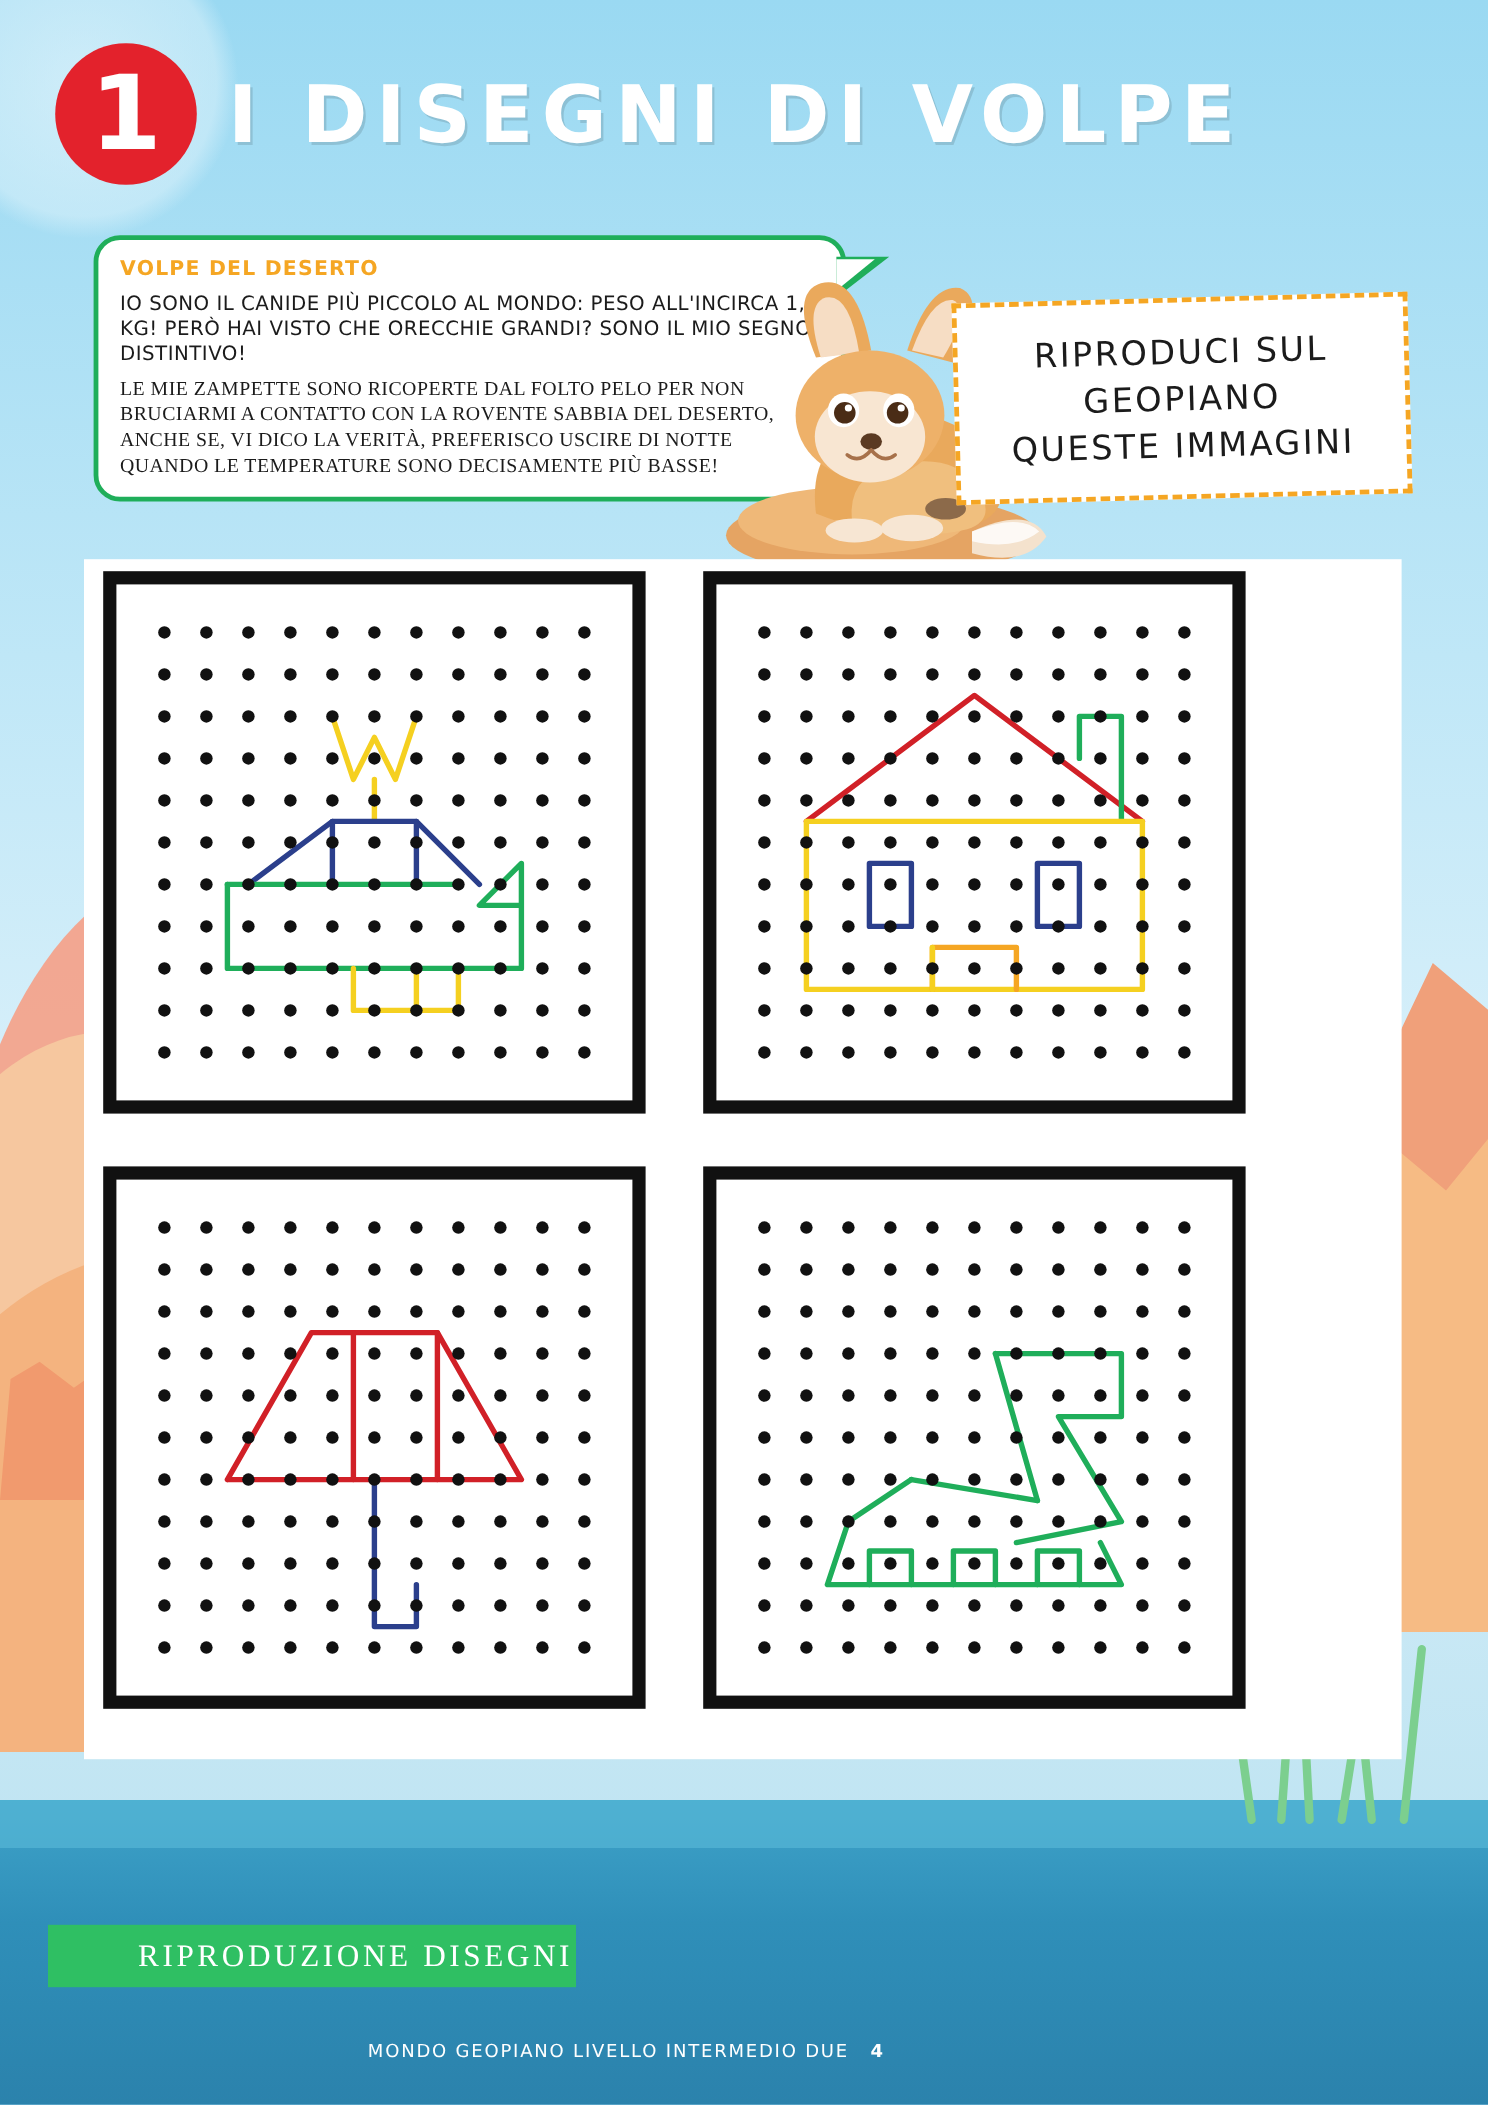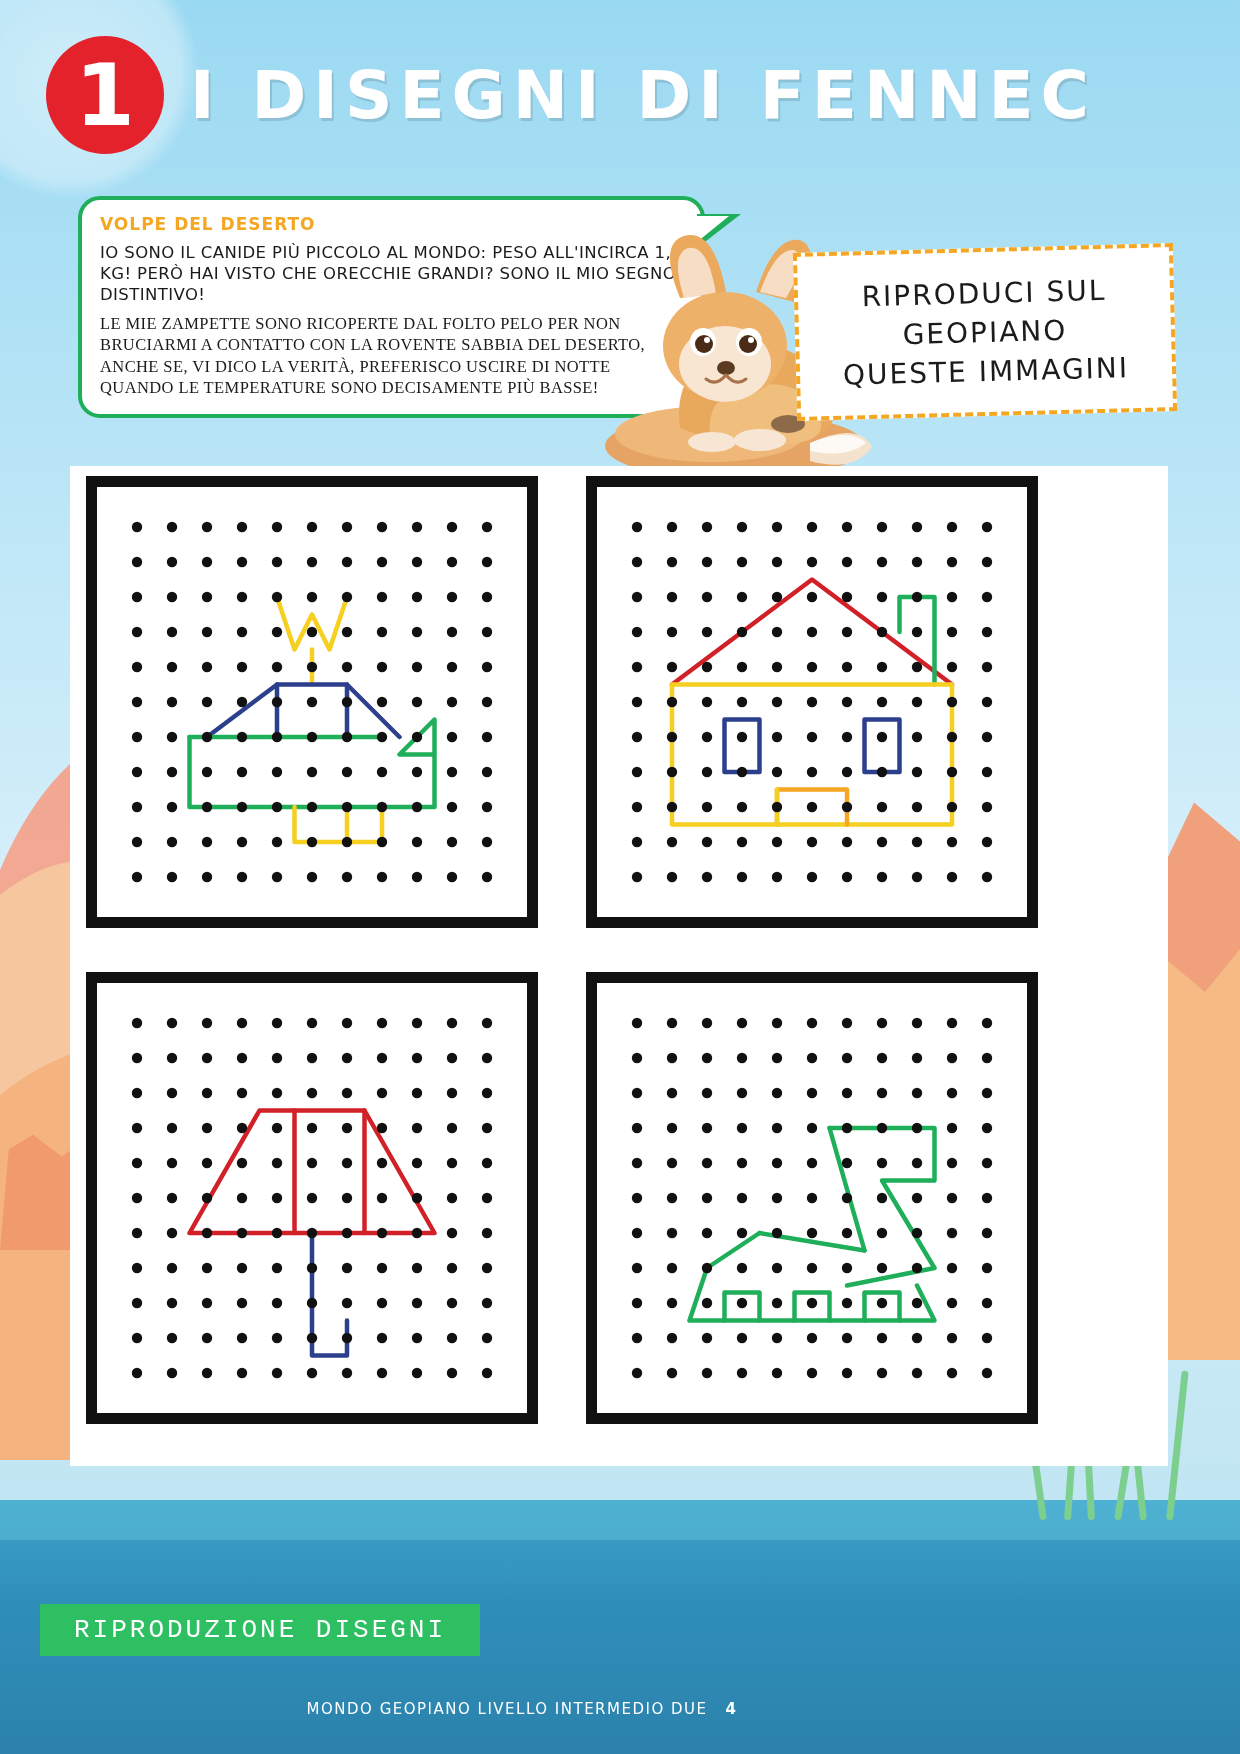--- a/index.html
+++ b/index.html
@@ -68,21 +68,21 @@
   .gridbox{position:absolute;border:11px solid #111;background:#fff;box-sizing:border-box;}
   .g1{left:86px;top:476px;width:452px;height:452px;}
   .g2{left:586px;top:476px;width:452px;height:452px;}
   .g3{left:86px;top:972px;width:452px;height:452px;}
   .g4{left:586px;top:972px;width:452px;height:452px;}
   .gridbox svg{display:block;width:100%;height:100%;}
 
   
   .footer-band{position:absolute;left:40px;top:1604px;width:440px;height:52px;background:#2fbf63;
                display:flex;align-items:center;padding-left:34px;box-sizing:border-box;}
-  .footer-band span{color:#fff;font-size:26px;letter-spacing:3px;font-family:Liberation Mono, monospace;}
+  .footer-band span{color:#fff;font-size:26px;letter-spacing:3px;font-family:Liberation Serif, serif;margin-left:41px;}
   .footer-note{position:absolute;left:0;top:1700px;width:1044px;text-align:center;color:#fff;
                font-size:15px;letter-spacing:1.5px;font-family:"DejaVu Sans",sans-serif;}
   .footer-note b{margin-left:18px;font-weight:700;}
 </style>
 </head>
 <body>
 
 <div class="bg">
   <div class="sky"></div>
   <div class="sun"></div>
@@ -101,21 +101,21 @@
     <div class="blade" style="left:84px;height:160px;transform:rotate(9deg);"></div>
     <div class="blade" style="left:110px;height:200px;transform:rotate(-6deg);"></div>
     <div class="blade" style="left:136px;height:150px;transform:rotate(6deg);"></div>
   </div>
 </div>
 
 <div class="header">
   <div class="badge">
     <span>1</span>
   </div>
-  <div class="title">I DISEGNI DI FENNEC</div>
+  <div class="title">I DISEGNI DI VOLPE</div>
 </div>
 
 <div class="bubble">
   <div class="tail"></div>
   <div class="tail-in"></div>
   <h3>VOLPE DEL DESERTO</h3>
   <p>IO SONO IL CANIDE PIÙ PICCOLO AL MONDO: PESO ALL'INCIRCA 1,5 KG! PERÒ HAI VISTO CHE ORECCHIE GRANDI? SONO IL MIO SEGNO DISTINTIVO!</p>
   <p>LE MIE ZAMPETTE SONO RICOPERTE DAL FOLTO PELO PER NON BRUCIARMI A CONTATTO CON LA ROVENTE SABBIA DEL DESERTO, ANCHE SE, VI DICO LA VERITÀ, PREFERISCO USCIRE DI NOTTE QUANDO LE TEMPERATURE SONO DECISAMENTE PIÙ BASSE!</p>
 </div>
 

